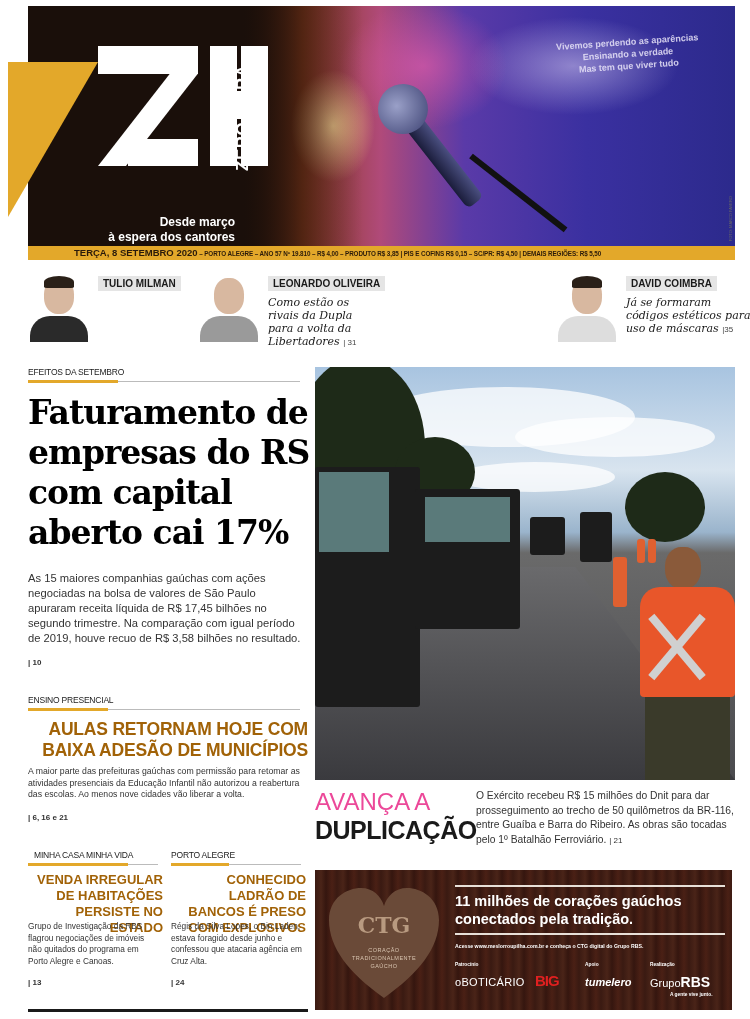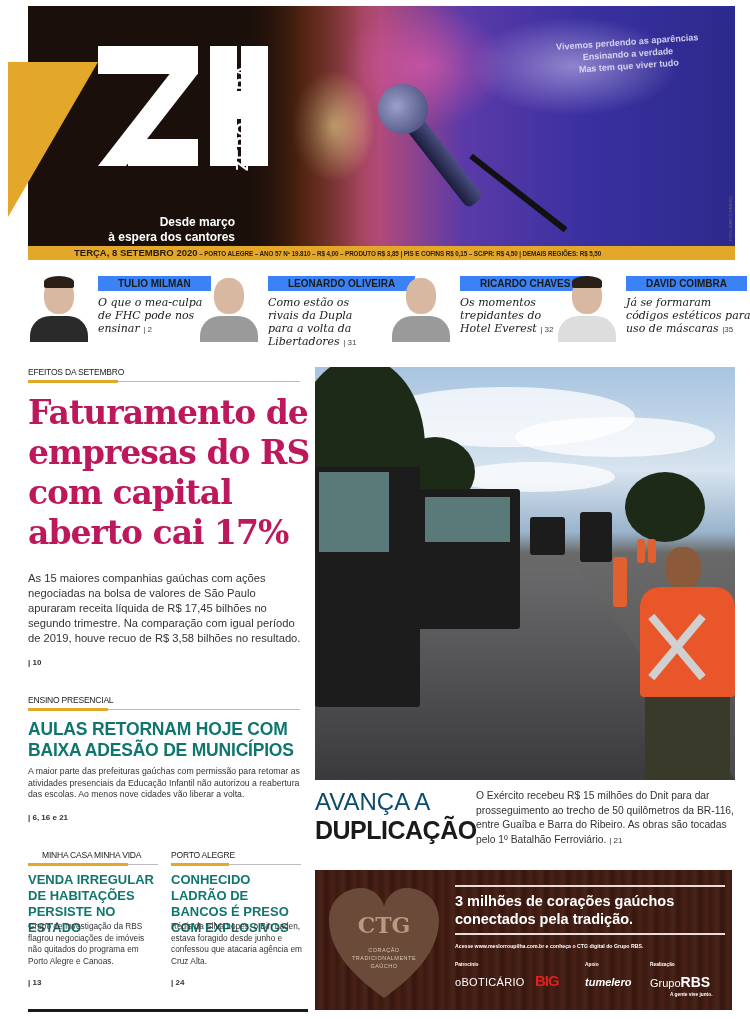--- a/index.html
+++ b/index.html
@@ -40,52 +40,52 @@
 
     .columnists { position: absolute; left: 28px; top: 274px; width: 707px; height: 72px; }
     .columnist { position: absolute; top: 0; height: 72px; width: 180px; }
     .col-photo { position: absolute; left: 0; top: 2px; width: 62px; height: 66px; overflow: hidden; }
     .head { position: absolute; left: 16px; top: 2px; width: 30px; height: 36px; border-radius: 45%; background: #d8b8a0; }
     .hair { position: absolute; left: 16px; top: 0; width: 30px; height: 12px; border-radius: 50% 50% 10% 10%; background: #2a2018; }
     .bald .hair { background: transparent; }
     .body { position: absolute; left: 2px; top: 40px; width: 58px; height: 30px; border-radius: 20px 20px 0 0; background: #2a2a2a; }
     .grey-body .body { background: #9a9a9a; }
     .light-body .body { background: #ddd; }
-    .col-name { position: absolute; left: 70px; top: 2px; background: #3b82f6; font-weight: bold; font-size: 10px; padding: 2px 20px; color: #1a1a1a; white-space: nowrap; }
+    .col-name { position: absolute; left: 70px; top: 2px; background: #e5e5e5; font-weight: bold; font-size: 10px; padding: 2px 5px; color: #1a1a1a; white-space: nowrap; }
     .col-teaser { position: absolute; left: 70px; top: 22px; width: 112px; font-family: "DejaVu Serif", serif; font-style: italic; font-size: 11px; line-height: 13px; color: #1a1a1a; }
     .col-teaser .pg { font-style: normal; font-family: "Liberation Sans", sans-serif; font-size: 8px; color: #444; }
 
     .hr-line { position: absolute; height: 1px; background: #bbb; }
     .kicker { position: absolute; font-size: 8.5px; color: #1a1a1a; letter-spacing: -0.2px; }
     .kicker-bar { position: absolute; height: 3px; background: #e3a82a; }
 
-    .headline-main { position: absolute; left: 28px; top: 393px; width: 282px; font-family: "DejaVu Serif", serif; font-weight: bold; font-size: 33px; line-height: 40px; letter-spacing: -1px; color: #be185d; }
+    .headline-main { position: absolute; left: 28px; top: 393px; width: 282px; font-family: "DejaVu Serif", serif; font-weight: bold; font-size: 33px; line-height: 40px; letter-spacing: -1px; color: #000000; }
     .body-text { position: absolute; font-size: 11px; line-height: 15px; color: #333; }
     .page-ref { position: absolute; font-size: 8px; font-weight: bold; color: #333; }
 
-    .headline-caps { position: absolute; font-weight: bold; color: #0f766e; text-transform: uppercase; }
+    .headline-caps { position: absolute; font-weight: bold; color: #a16207; text-transform: uppercase; text-align: right; }
 
     .road-photo { position: absolute; left: 315px; top: 367px; width: 420px; height: 413px; overflow: hidden;
       background: linear-gradient(180deg, #a8c4e0 0%, #d8e4ef 25%, #9ab4cc 40%, #6a6a6a 45%, #4a4a4e 100%); }
     .sky-cloud { position: absolute; border-radius: 50%; background: rgba(255,255,255,0.75); }
     .tree { position: absolute; border-radius: 50%; background: #1e2a18; }
     .road { position: absolute; left: 0; top: 200px; width: 420px; height: 213px; background: linear-gradient(180deg, #6a6a6c, #3a3a3e); clip-path: polygon(45% 0, 62% 0, 100% 100%, 0 100%, 0 55%); }
     .roller { position: absolute; background: #1c1c1c; border-radius: 3px; }
     .cab { position: absolute; background: #5a7a7a; }
     .worker { position: absolute; background: #e06030; border-radius: 3px; }
     .worker-big { position: absolute; left: 310px; top: 180px; width: 110px; height: 233px; }
     .worker-head { position: absolute; left: 40px; top: 0; width: 36px; height: 42px; border-radius: 45%; background: #8a5a3a; }
     .worker-vest { position: absolute; left: 15px; top: 40px; width: 95px; height: 110px; background: #e8562a; border-radius: 20px 20px 4px 4px; }
     .worker-legs { position: absolute; left: 20px; top: 150px; width: 85px; height: 83px; background: #3a3a2a; }
     .vest-x1, .vest-x2 { position: absolute; left: 48px; top: 60px; width: 8px; height: 80px; background: #d0d0d0; }
     .vest-x1 { transform: rotate(40deg); }
     .vest-x2 { transform: rotate(-40deg); }
 
     .avanca-title { position: absolute; left: 315px; top: 789px; }
-    .avanca-title .l1 { font-size: 24px; line-height: 26px; color: #0c4a6e; letter-spacing: 0px; }
+    .avanca-title .l1 { font-size: 24px; line-height: 26px; color: #ec4899; letter-spacing: 0px; }
     .avanca-title .l2 { font-size: 25px; line-height: 30px; font-weight: bold; color: #1a1a1a; letter-spacing: -0.5px; }
 
     .ad { position: absolute; left: 315px; top: 870px; width: 417px; height: 140px; overflow: hidden;
       background: repeating-linear-gradient(90deg, #3a1a12 0px, #4a2418 6px, #35160f 11px, #4a2015 17px, #3a1a12 22px); }
     .ad-heart { position: absolute; left: 14px; top: 18px; width: 110px; height: 112px; }
     .ad-heart::before { content: ""; position: absolute; left: 0; top: 0; width: 110px; height: 112px; background: #6a4a38;
       clip-path: path("M55 110 C 20 85, 0 60, 0 32 C 0 10, 18 0, 32 0 C 44 0, 52 8, 55 18 C 58 8, 66 0, 78 0 C 92 0, 110 10, 110 32 C 110 60, 90 85, 55 110 Z"); }
     .ad-ctg { position: absolute; left: 20px; top: 24px; width: 70px; text-align: center; font-family: "DejaVu Serif", serif; font-weight: bold; font-size: 22px; color: #b89a80; z-index: 1; }
     .ad-ctg-sub { position: absolute; left: 10px; top: 58px; width: 90px; text-align: center; font-size: 5.5px; line-height: 8px; color: #d8c4b0; z-index: 1; letter-spacing: 0.5px; }
     .ad-rule { position: absolute; left: 140px; height: 2px; width: 270px; background: #e8e0d8; }
@@ -141,40 +141,30 @@
 </div>
 
 <div class="columnists">
   <div class="columnist" style="left:0">
     <div class="col-photo">
       <div class="body"></div>
         <div class="head"></div>
         <div class="hair"></div>
     </div>
     <div class="col-name">TULIO MILMAN</div>
-    <div class="col-teaser"><span>O que o mea-culpa de FHC pode nos ensinar</span> <span class="pg">| 2</span></div>
   </div>
   <div class="columnist grey-body bald" style="left:170px">
     <div class="col-photo">
       <div class="body"></div>
         <div class="head"></div>
         <div class="hair"></div>
     </div>
     <div class="col-name">LEONARDO OLIVEIRA</div>
     <div class="col-teaser"><span>Como estão os rivais da Dupla para a volta da Libertadores</span> <span class="pg">| 31</span></div>
   </div>
-  <div class="columnist grey-body bald" style="left:362px">
-    <div class="col-photo">
-      <div class="body"></div>
-        <div class="head"></div>
-        <div class="hair"></div>
-    </div>
-    <div class="col-name">RICARDO CHAVES</div>
-    <div class="col-teaser"><span>Os momentos trepidantes do Hotel Everest</span> <span class="pg">| 32</span></div>
-  </div>
   <div class="columnist light-body" style="left:528px">
     <div class="col-photo">
       <div class="body"></div>
         <div class="head"></div>
         <div class="hair"></div>
     </div>
     <div class="col-name">DAVID COIMBRA</div>
     <div class="col-teaser" style="width:125px"><span>Já se formaram códigos estéticos para uso de máscaras</span> <span class="pg">|35</span></div>
   </div>
 </div>
@@ -186,21 +176,21 @@
 <div class="body-text" style="left:28px; top:571px; width:275px; font-size:11.2px;">As 15 maiores companhias gaúchas com ações negociadas na bolsa de valores de São Paulo apuraram receita líquida de R$ 17,45 bilhões no segundo trimestre. Na comparação com igual período de 2019, houve recuo de R$ 3,58 bilhões no resultado.</div>
 <div class="page-ref" style="left:28px; top:658px;">| 10</div>
 
 <div class="kicker" style="left:28px; top:695px;">ENSINO PRESENCIAL</div>
 <div class="hr-line" style="left:28px; top:709px; width:272px;"></div>
 <div class="kicker-bar" style="left:28px; top:708px; width:80px;"></div>
 <div class="headline-caps" style="left:28px; top:719px; width:280px; font-size:17.5px; line-height:21px; letter-spacing:-0.2px;">AULAS RETORNAM HOJE COM BAIXA ADESÃO DE MUNICÍPIOS</div>
 <div class="body-text" style="left:28px; top:766px; width:280px; font-size:8.7px; line-height:11.5px;">A maior parte das prefeituras gaúchas com permissão para retomar as atividades presenciais da Educação Infantil não autorizou a reabertura das escolas. Ao menos nove cidades vão liberar a volta.</div>
 <div class="page-ref" style="left:28px; top:813px;">| 6, 16 e 21</div>
 
-<div class="kicker" style="left:24px; top:850px;padding-left:18px;">MINHA CASA MINHA VIDA</div>
+<div class="kicker" style="left:16px; top:850px;padding-left:18px;">MINHA CASA MINHA VIDA</div>
 <div class="hr-line" style="left:28px; top:864px; width:130px;"></div>
 <div class="kicker-bar" style="left:28px; top:863px; width:100px;"></div>
 <div class="headline-caps" style="left:28px; top:872px; width:135px; font-size:13px; line-height:16px;">VENDA IRREGULAR DE HABITAÇÕES PERSISTE NO ESTADO</div>
 <div class="body-text" style="left:28px; top:921px; width:132px; font-size:8.3px; line-height:11.5px;">Grupo de Investigação da RBS flagrou negociações de imóveis não quitados do programa em Porto Alegre e Canoas.</div>
 <div class="page-ref" style="left:28px; top:978px;">| 13</div>
 
 <div class="kicker" style="left:171px; top:850px;">PORTO ALEGRE</div>
 <div class="hr-line" style="left:171px; top:864px; width:130px;"></div>
 <div class="kicker-bar" style="left:171px; top:863px; width:58px;"></div>
 <div class="headline-caps" style="left:171px; top:872px; width:135px; font-size:13px; line-height:16px;">CONHECIDO LADRÃO DE BANCOS É PRESO COM EXPLOSIVOS</div>
@@ -242,21 +232,21 @@
 <div class="body-text" style="left:476px; top:789px; width:262px; font-size:10.3px; line-height:14.5px;">
   <span>O Exército recebeu R$ 15 milhões do Dnit para dar prosseguimento ao trecho de 50 quilômetros da BR-116, entre Guaíba e Barra do Ribeiro. As obras são tocadas pelo 1º Batalhão Ferroviário.</span> <span style="font-size:8px; font-weight:normal;">| 21</span>
 </div>
 
 <div class="ad">
   <div class="ad-heart">
     <div class="ad-ctg">CTG</div>
     <div class="ad-ctg-sub">CORAÇÃO TRADICIONALMENTE GAÚCHO</div>
   </div>
   <div class="ad-rule" style="top:15px;"></div>
-  <div class="ad-headline">3 milhões de corações gaúchos conectados pela tradição.</div>
+  <div class="ad-headline">11 milhões de corações gaúchos conectados pela tradição.</div>
   <div class="ad-rule" style="top:63px;"></div>
   <div class="ad-url">Acesse www.meslorroupilha.com.br e conheça o CTG digital do Grupo RBS.</div>
   <div class="ad-sponsor-label" style="left:140px;">Patrocínio</div>
   <div class="ad-sponsor-label" style="left:270px;">Apoio</div>
   <div class="ad-sponsor-label" style="left:335px;">Realização</div>
   <div class="ad-logo boticario">oBOTICÁRIO</div>
   <div class="ad-logo big">BIG</div>
   <div class="ad-logo tumelero">tumelero</div>
   <div class="ad-logo rbs"><span>Grupo</span><b>RBS</b></div>
   <div class="ad-slogan">A gente vive junto.</div>

